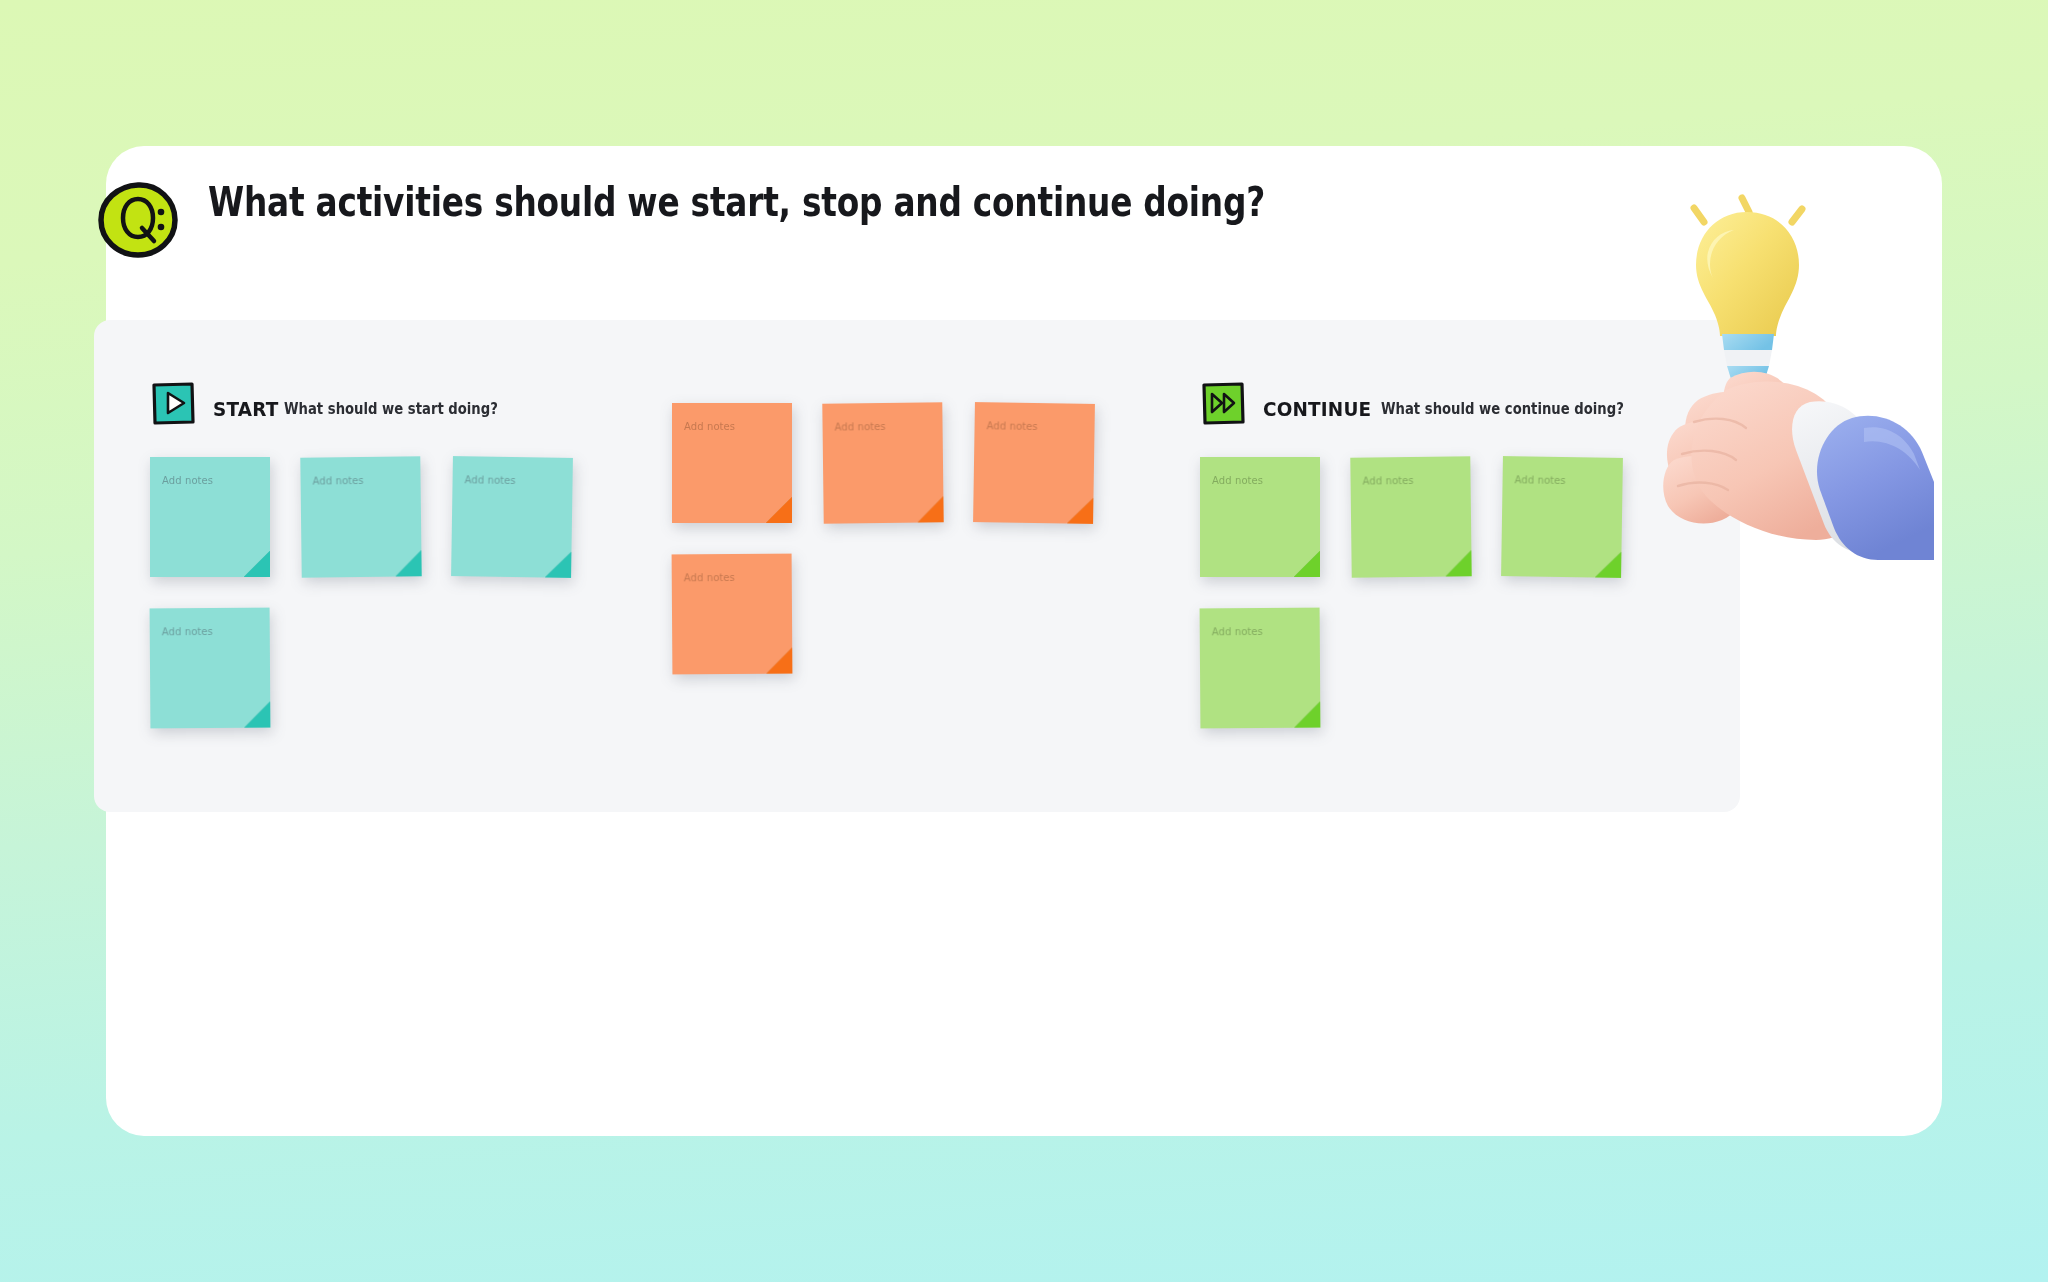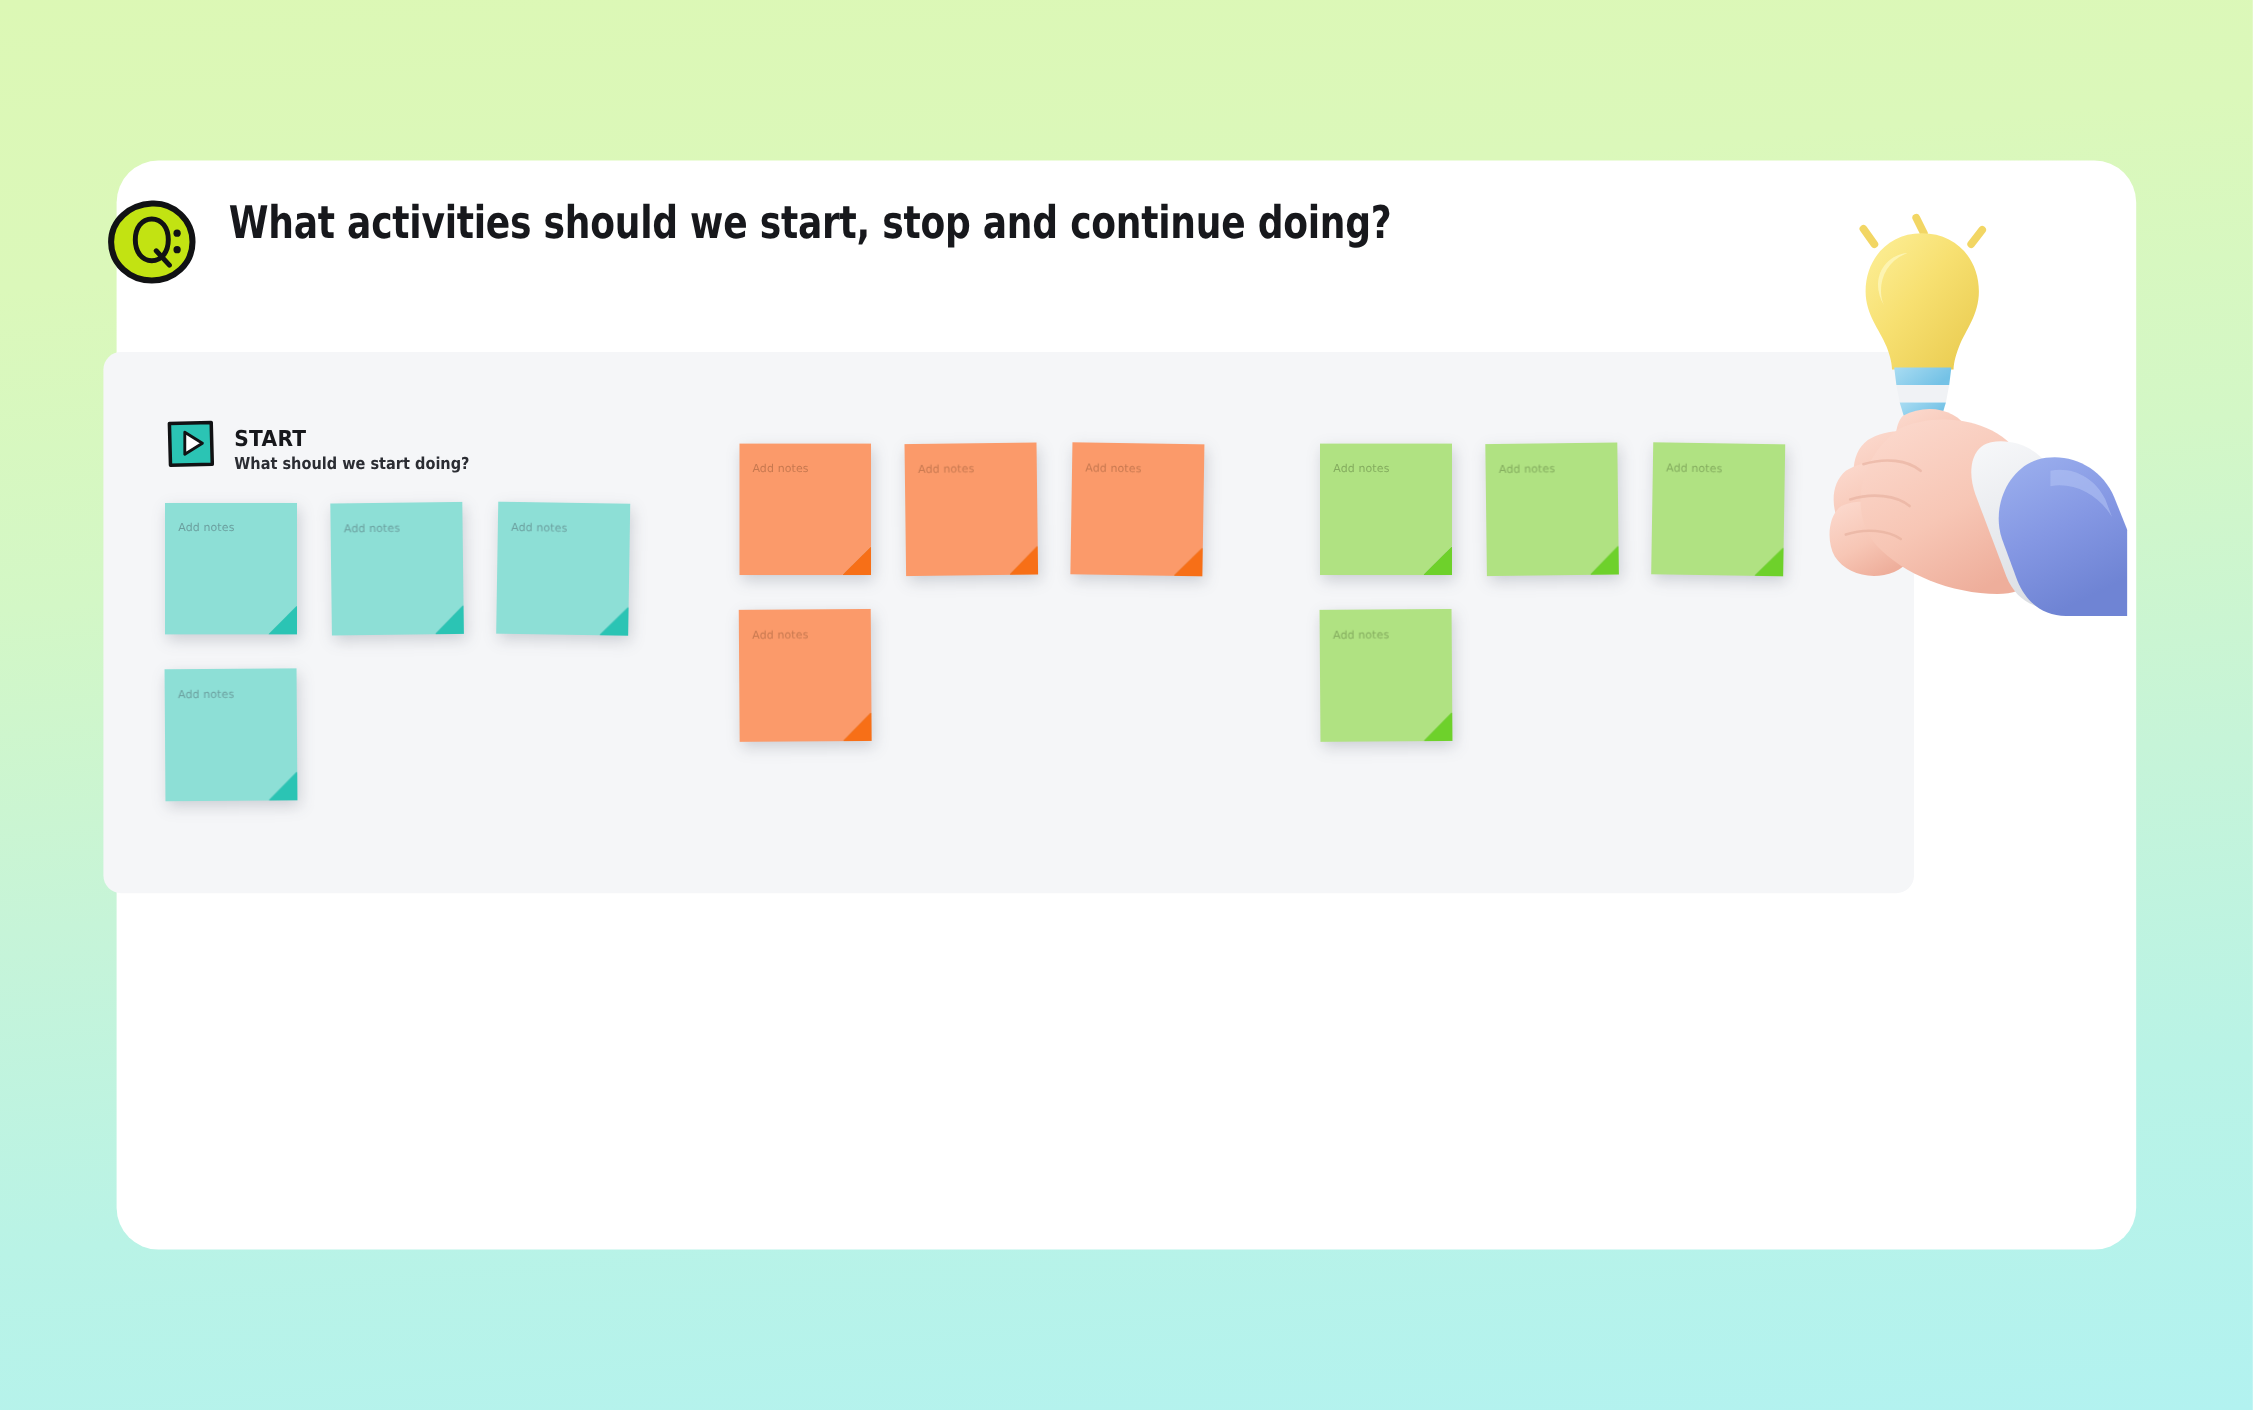--- a/index.html
+++ b/index.html
@@ -93,21 +93,21 @@
   
   .col-head {
     display: flex;
     align-items: center;
     gap: 17px;
     height: 54px;
   }
   .col-icon { flex: 0 0 auto; width: 46px; height: 46px; }
   .col-icon svg { display: block; width: 46px; height: 46px; }
 
-  .col-text { display: flex; flex-direction: column; justify-content: space-between; margin-top: 12px; }
+  .col-text { display: flex; flex-direction: row; justify-content: space-between; margin-top: 12px; }
   .col-title {
     font-family: "DejaVu Sans", sans-serif;
     font-size: 20px;
     font-weight: bold;
     color: #17181c;
     letter-spacing: 0.2px;
     line-height: 1.15;
     transform: scaleX(0.92);
     transform-origin: left center;
   }
@@ -272,20 +272,33 @@
         </div>
         <div class="note orange r3">
           <div class="note-body"></div>
           <div class="note-fold"></div>
           <div class="note-label">Add notes</div>
         </div>
       </div>
     </div>
 
     <div class="column col-3">
+      <div class="col-head">
+        <span class="col-icon">
+          <svg viewBox="0 0 46 46" xmlns="http://www.w3.org/2000/svg">
+            <path d="M4 5 L42 4 L43 42 L5 43 Z" fill="#6ed12b" stroke="#111214" stroke-width="3.2" stroke-linejoin="round"></path>
+            <path d="M12 14 L22 23 L12 32 Z" fill="none" stroke="#111214" stroke-width="2.6" stroke-linejoin="round"></path>
+            <path d="M24 14 L34 23 L24 32 Z" fill="none" stroke="#111214" stroke-width="2.6" stroke-linejoin="round"></path>
+          </svg>
+        </span>
+        <span class="col-text">
+          <span class="col-title">CONTINUE</span>
+          <span class="col-sub">What should we continue doing?</span>
+        </span>
+      </div>
 
       <div class="notes">
         <div class="note green r0">
           <div class="note-body"></div>
           <div class="note-fold"></div>
           <div class="note-label">Add notes</div>
         </div>
         <div class="note green r1">
           <div class="note-body"></div>
           <div class="note-fold"></div>

